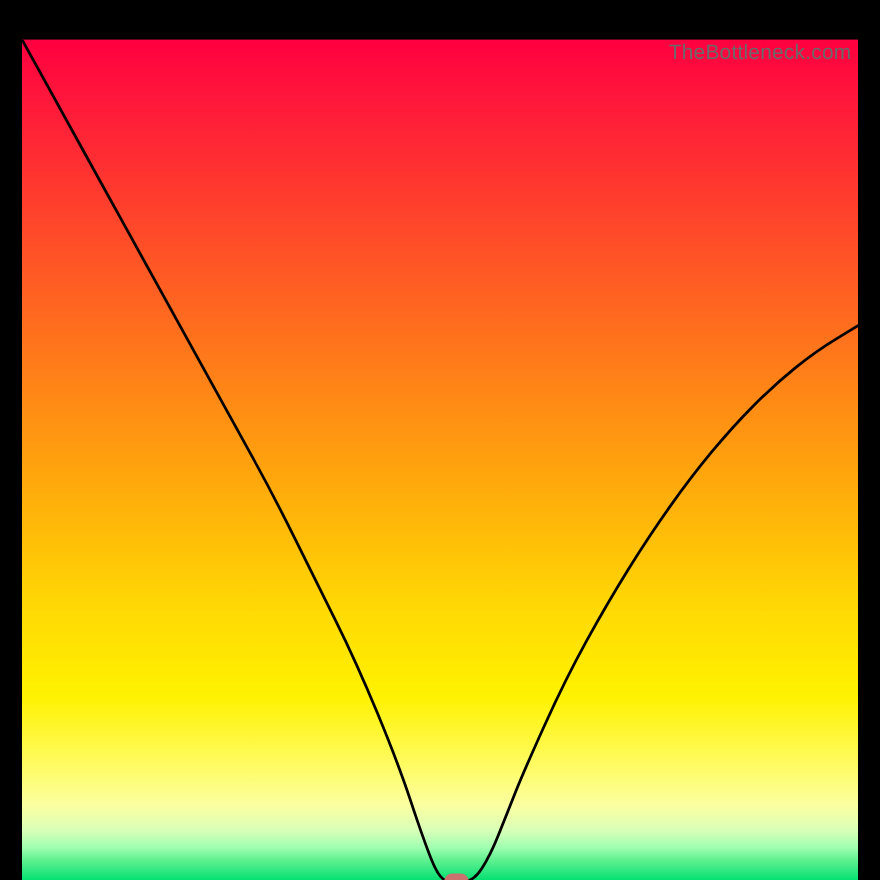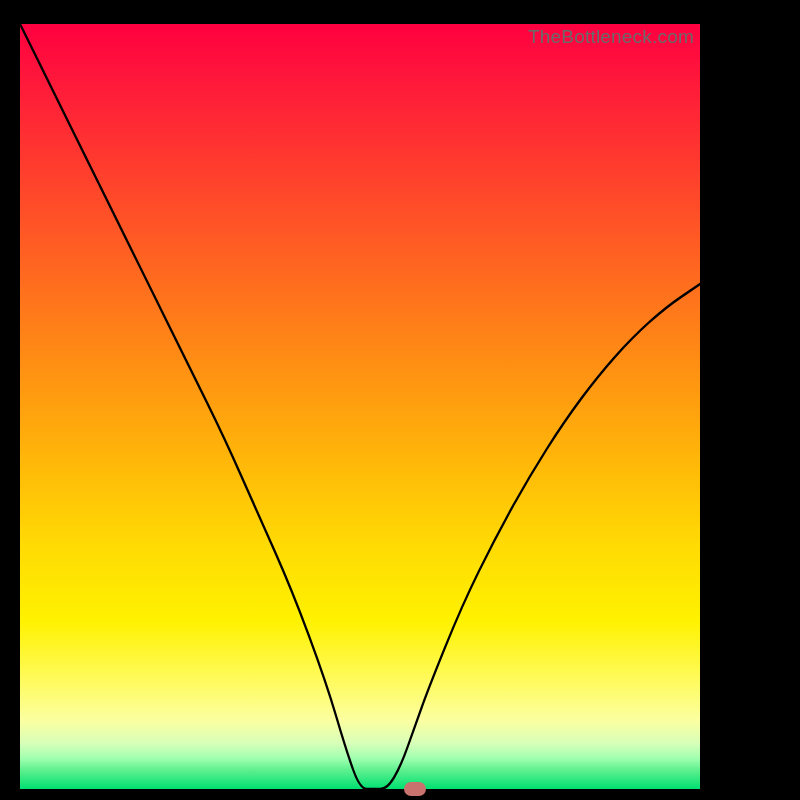--- a/index.html
+++ b/index.html
@@ -6,22 +6,22 @@
   body {
     width: 800px;
     height: 800px;
     background: #000;
     position: relative;
     font-family: Arial, sans-serif;
   }
   .chart-area {
     position: absolute;
     left: 20px;
-    top: 24px;
-    width: 680px;
+    top: 36px;
+    width: 760px;
     height: 765px;
     background: linear-gradient(to bottom,
       #ff0040 0%,
       #ff1a3a 8%,
       #ff3a2e 18%,
       #ff5a24 28%,
       #ff7a1a 38%,
       #ff9a10 48%,
       #ffba08 58%,
       #ffda04 68%,

